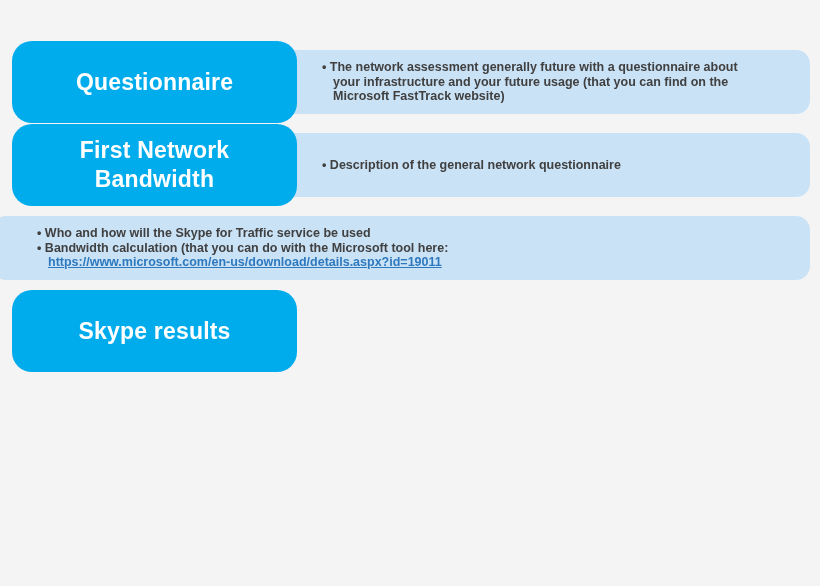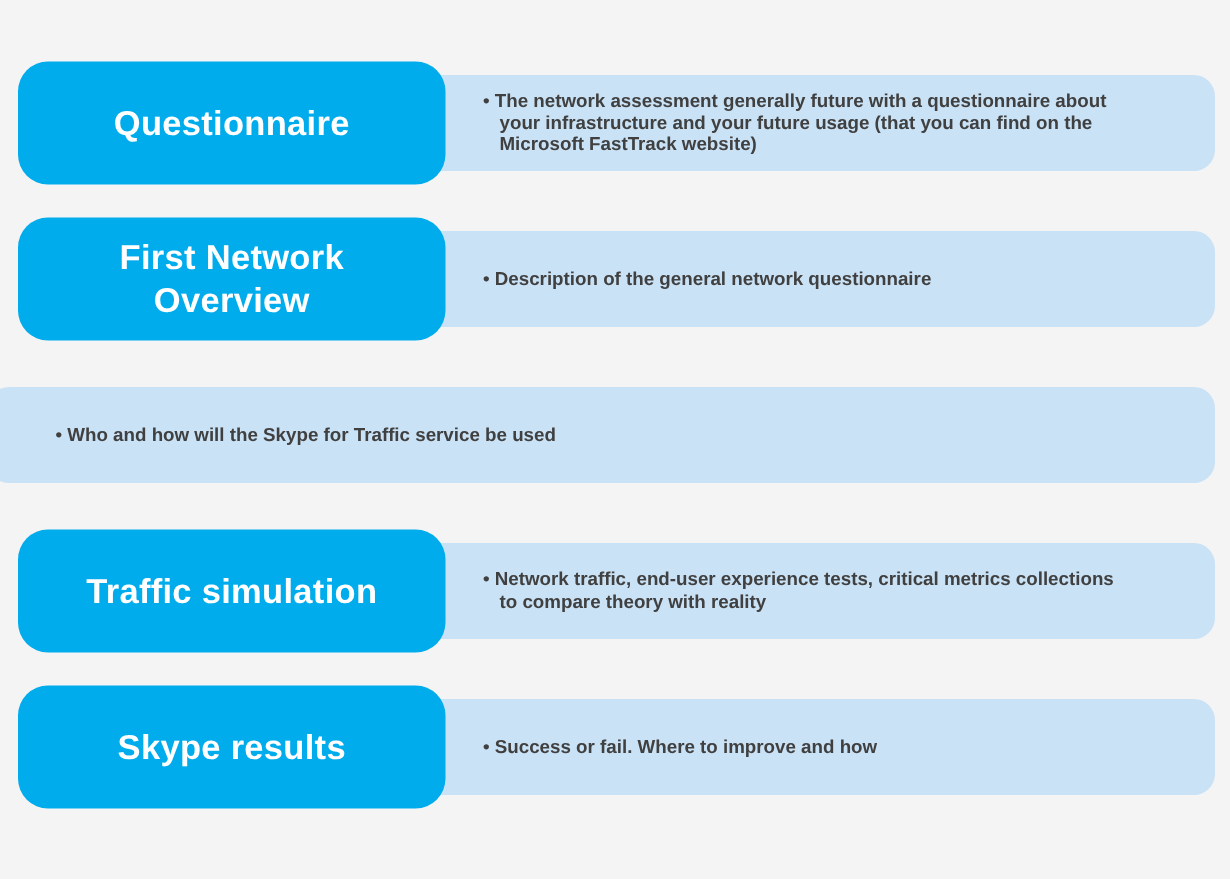--- a/index.html
+++ b/index.html
@@ -16,21 +16,21 @@
     background: var(--page-bg, #f4f4f5);
     overflow: hidden;
   }
   .rows {
     position: absolute;
     top: 41px;
     left: 12px;
     right: 10px;
     display: flex;
     flex-direction: column;
-    gap: 22px;
+    gap: 1px;
   }
   .row {
     display: flex;
     align-items: center;
     height: 82px;
     position: relative;
   }
   .stage {
     flex: 0 0 285px;
     width: 285px;
@@ -99,54 +99,40 @@
             <li class="bullet-item">• The network assessment generally future with a questionnaire about
 your infrastructure and your future usage (that you can find on the
 Microsoft FastTrack website)</li>
           </ul>
     </div>
   </div>
 
   <div class="row">
     <div class="stage">
       <span class="stage-label">First Network
-Overview</span>
+Bandwidth</span>
     </div>
     <div class="detail">
       <ul class="bullets">
             <li class="bullet-item">• Description of the general network questionnaire</li>
           </ul>
     </div>
   </div>
 
   <div class="row">
     <div class="detail">
       <ul class="bullets">
             <li class="bullet-item">• Who and how will the Skype for Traffic service be used</li>
+            <li class="bullet-item">• Bandwidth calculation (that you can do with the Microsoft tool here:
+<a class="detail-link">https://www.microsoft.com/en-us/download/details.aspx?id=19011</a></li>
           </ul>
     </div>
   </div>
 
 
-  <div class="row">
-    <div class="stage">
-      <span class="stage-label">Traffic simulation</span>
-    </div>
-    <div class="detail">
-      <ul class="bullets">
-            <li class="bullet-item">• Network traffic, end-user experience tests, critical metrics collections
-to compare theory with reality</li>
-          </ul>
-    </div>
-  </div>
 
   <div class="row">
     <div class="stage">
       <span class="stage-label">Skype results</span>
-    </div>
-    <div class="detail">
-      <ul class="bullets">
-            <li class="bullet-item">• Success or fail. Where to improve and how</li>
-          </ul>
     </div>
   </div>
 </div>
 </div>
 
 </body></html>

